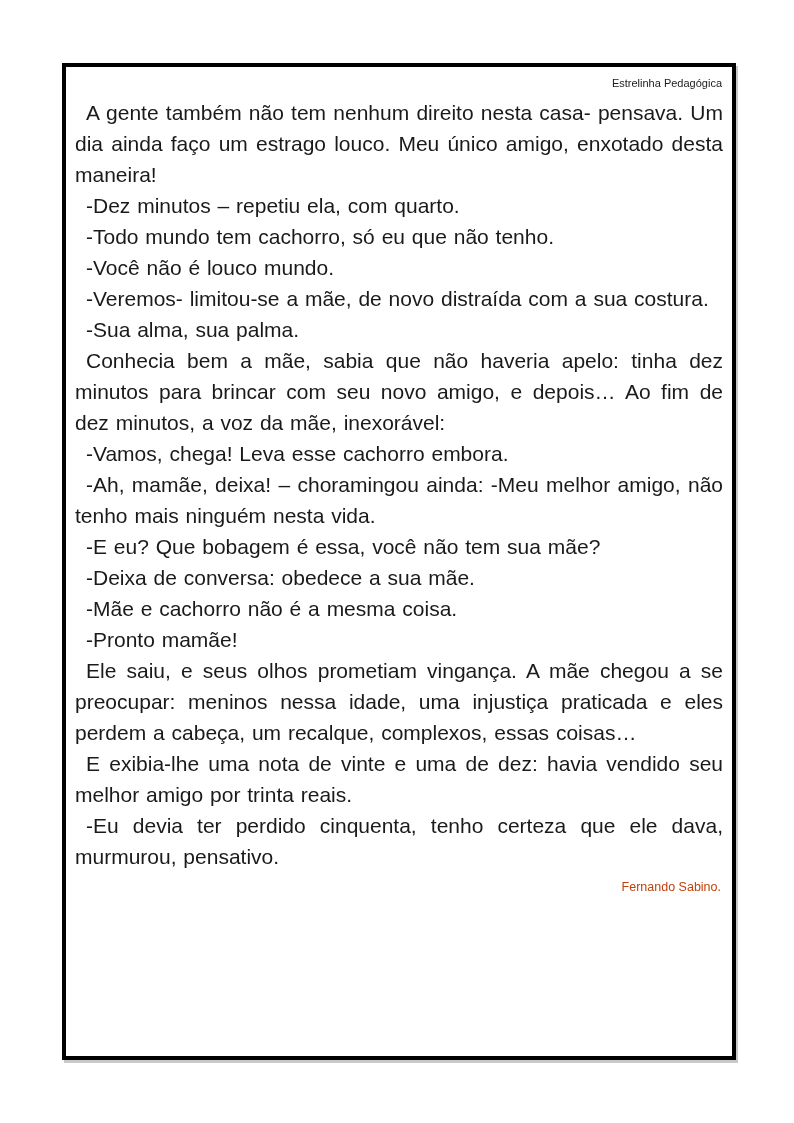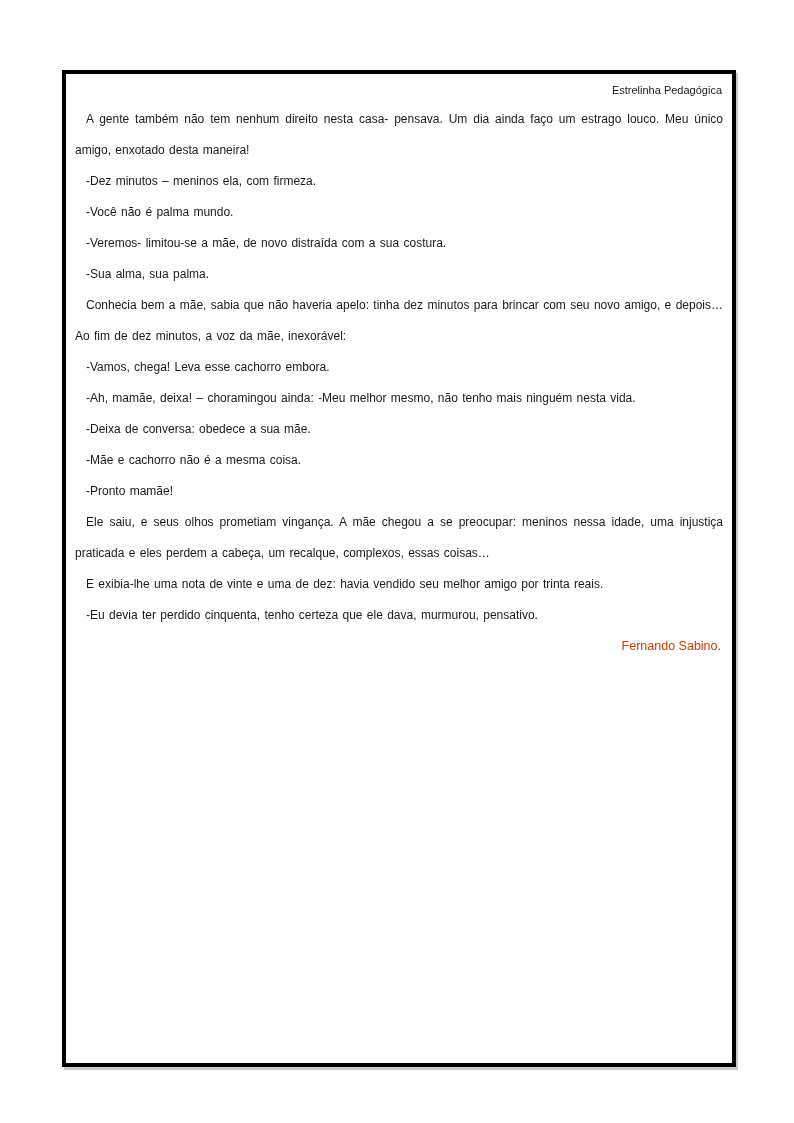--- a/index.html
+++ b/index.html
@@ -6,39 +6,39 @@
   html, body {
     width: 794px;
     height: 1123px;
     background: #ffffff;
     font-family: "Liberation Sans", sans-serif;
     overflow: hidden;
   }
   .page-frame {
     position: absolute;
     left: 62px;
-    top: 70px;
+    top: 63px;
     width: 674px;
     height: 997px;
     border: 4px solid #000000;
     background: #ffffff;
     box-shadow: 2px 3px 0 #c9c9c9;
     padding: 6px 9px 6px 9px;
   }
   .doc-header {
     text-align: right;
     font-size: 11px;
     color: #1a1a1a;
     letter-spacing: 0px;
     padding-top: 4px;
     padding-right: 1px;
     margin-bottom: 8px;
   }
   .doc-body p {
-    font-size: 12px;
+    font-size: 21px;
     line-height: 31px;
     color: #1a1a1a;
     text-align: justify;
     text-indent: 11px;
     word-spacing: 1px;
   }
   .doc-signature {
     text-align: right;
     font-size: 12.5px;
     line-height: 31px;
@@ -47,27 +47,29 @@
   }
 </style>
 </head>
 <body>
 
 <div class="page-frame">
   <div class="doc-header">Estrelinha Pedagógica</div>
 
   <div class="doc-body">
       <p>A gente também não tem nenhum direito nesta casa- pensava. Um dia ainda faço um estrago louco. Meu  único amigo, enxotado desta maneira!</p>
-      <p>-Dez minutos – meninos ela, com firmeza.</p>
-      <p>-Você não é palma mundo.</p>
+      <p>-Dez minutos – repetiu ela, com quarto.</p>
+      <p>-Todo mundo tem cachorro, só eu que não tenho.</p>
+      <p>-Você não é louco mundo.</p>
       <p>-Veremos- limitou-se a mãe, de novo distraída com a sua costura.</p>
       <p>-Sua alma, sua palma.</p>
       <p>Conhecia bem a mãe, sabia que não haveria apelo: tinha dez minutos para brincar com seu novo amigo, e depois… Ao fim de dez minutos, a voz da mãe, inexorável:</p>
       <p>-Vamos, chega! Leva esse cachorro embora.</p>
-      <p>-Ah, mamãe, deixa! – choramingou ainda: -Meu melhor mesmo, não tenho mais ninguém nesta vida.</p>
+      <p>-Ah, mamãe, deixa! – choramingou ainda: -Meu melhor amigo, não tenho mais ninguém nesta vida.</p>
+      <p>-E eu? Que bobagem é essa, você não tem sua mãe?</p>
       <p>-Deixa de conversa: obedece a sua mãe.</p>
       <p>-Mãe e cachorro não é a mesma coisa.</p>
       <p>-Pronto mamãe!</p>
       <p>Ele saiu, e seus olhos prometiam vingança. A mãe chegou a se preocupar: meninos nessa idade, uma injustiça praticada e eles perdem a cabeça, um recalque, complexos, essas coisas…</p>
       <p>E exibia-lhe uma nota de vinte e uma de dez: havia vendido seu melhor amigo por trinta reais.</p>
       <p>-Eu devia ter perdido cinquenta, tenho certeza que ele dava, murmurou, pensativo.</p>
     </div>
 
   <div class="doc-signature">Fernando Sabino.</div>
 </div>

